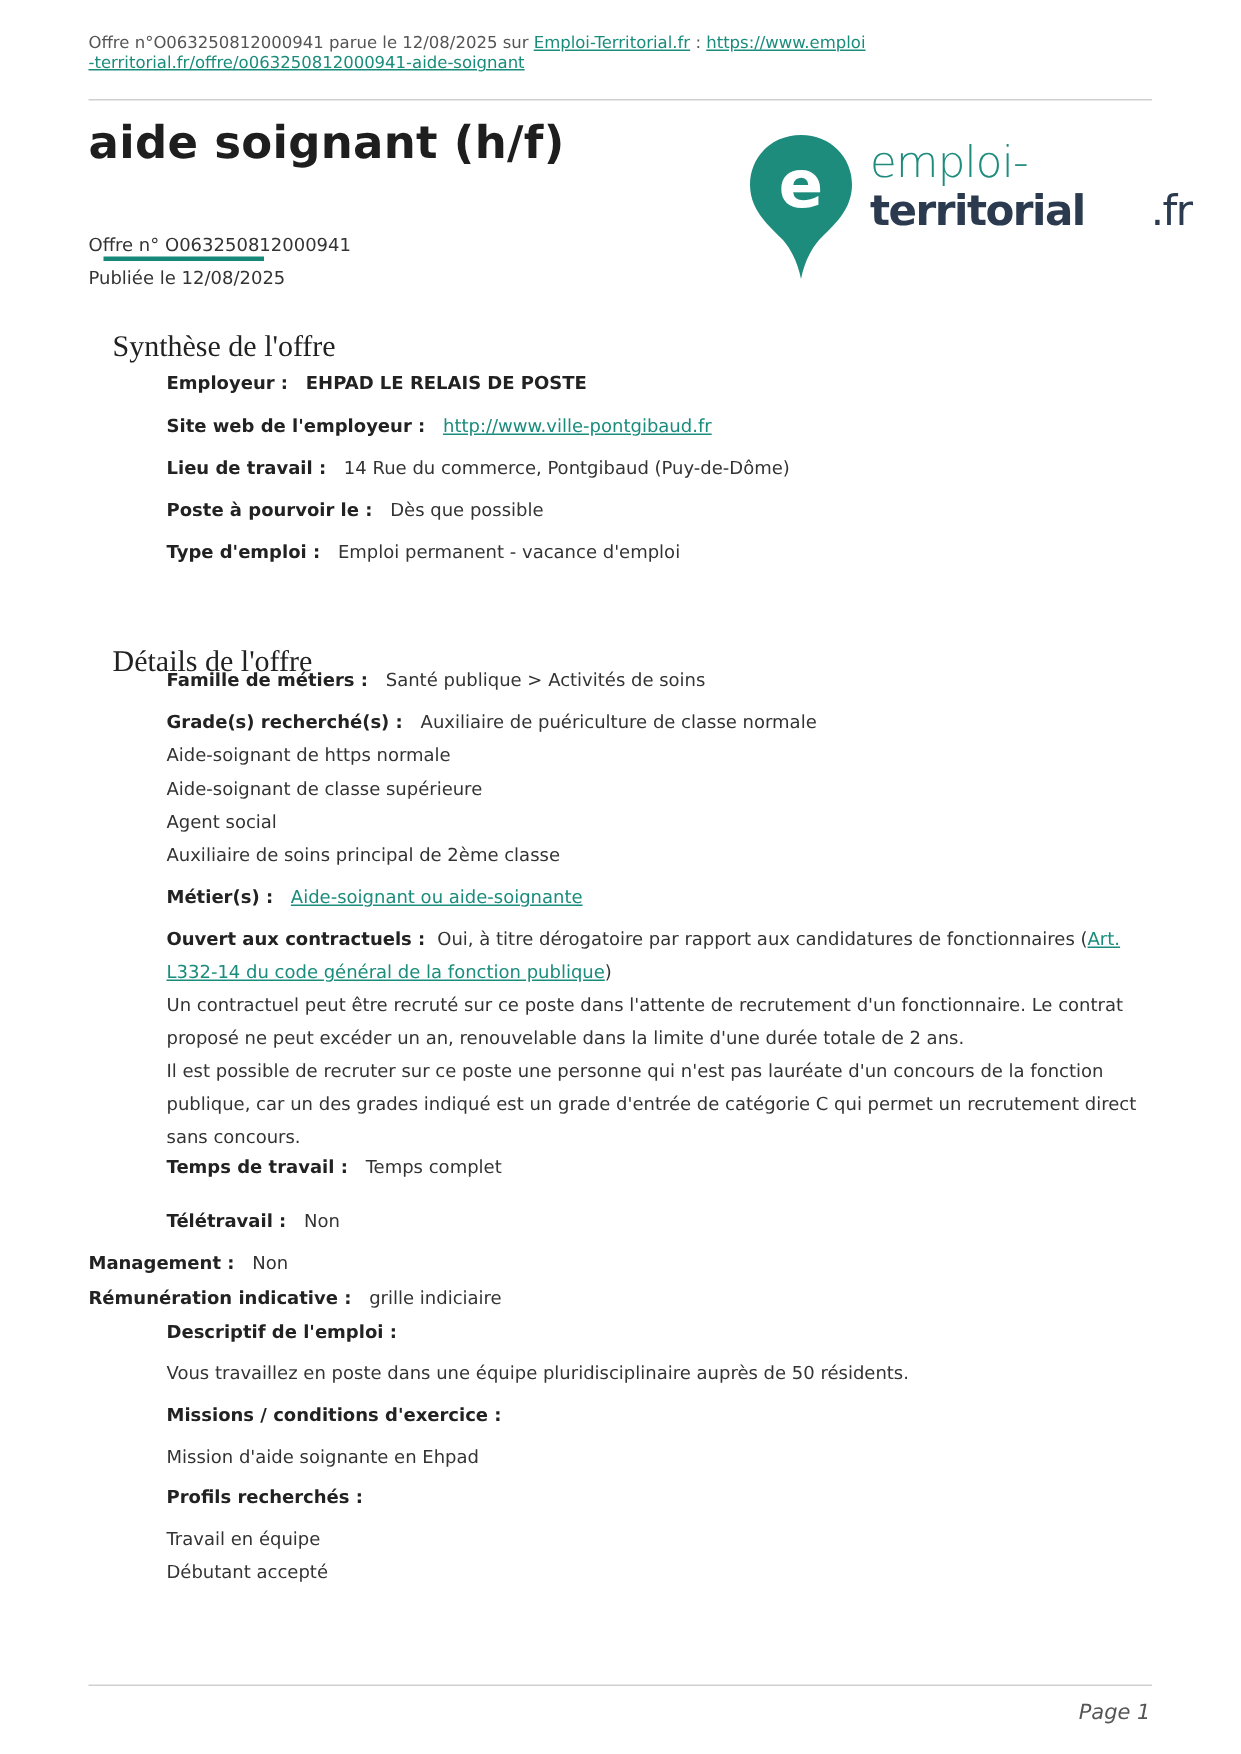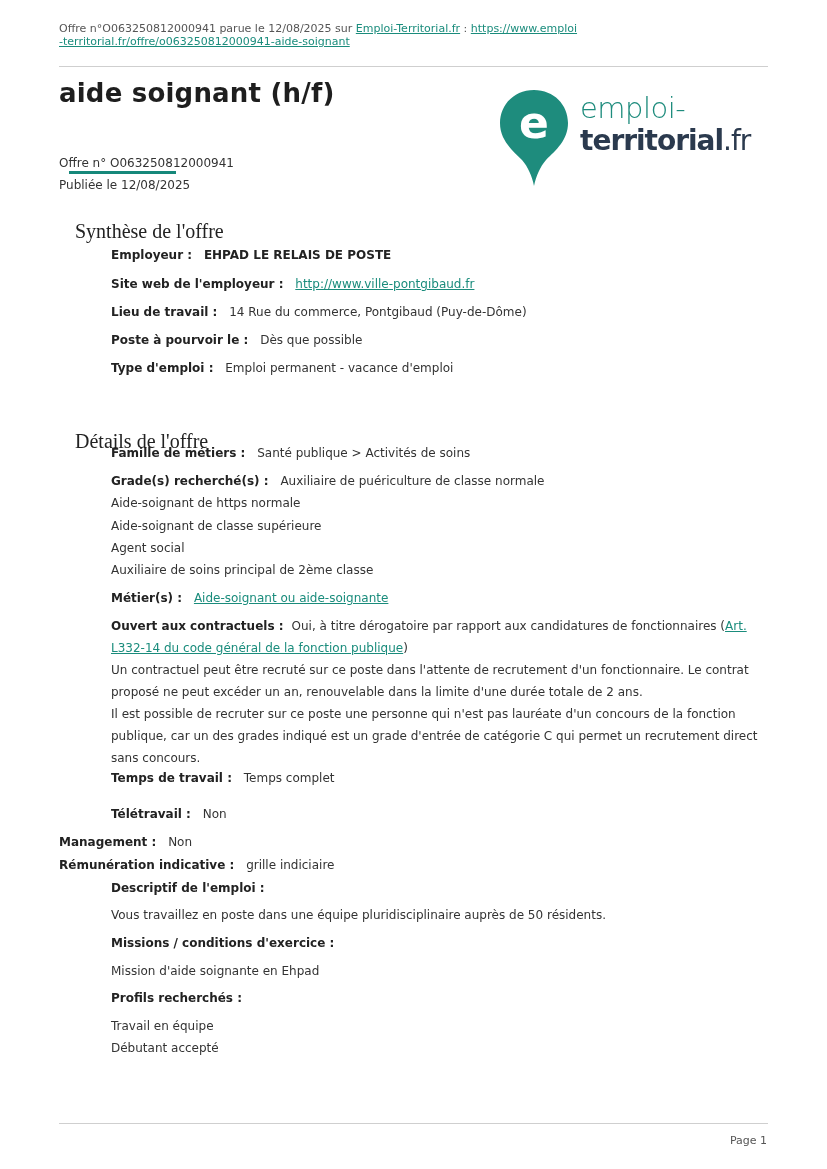--- a/index.html
+++ b/index.html
@@ -8,43 +8,43 @@
     font-family: "DejaVu Sans", sans-serif; color: #222222;
   }
   a { color: #1a8c7c; text-decoration: underline; }
   .top-note {
     position: absolute; left: 59px; top: 22px; width: 520px;
     font-size: 11px; line-height: 13px; color: #555555;
   }
   .top-rule { position: absolute; left: 59px; top: 66px; width: 709px; height: 1px; background: #cfcfcf; }
   .title {
     position: absolute; left: 59px; top: 78px; margin: 0;
-    font-size: 26px; font-weight: bold; color: #1e1e1e; letter-spacing: 0.2px;
+    font-size: 30px; font-weight: bold; color: #1e1e1e; letter-spacing: 0.2px;
   }
   .sub { position: absolute; left: 59px; font-size: 12px; color: #333333; margin-top: 34px; }
   .accent-bar { position: absolute; left: 69px; top: 171px; width: 107px; height: 3px; background: #16887a; }
 
   .logo { position: absolute; left: 498px; top: 88px; width: 260px; height: 100px; }
   .logo-text1 {
     position: absolute; left: 82px; top: 3px; font-size: 29px; color: #1e8c7d;
     font-family: "DejaVu Sans", sans-serif; font-weight: 300; letter-spacing: -0.5px;
   }
   .logo-text2 {
     position: absolute; left: 82px; top: 36px; font-size: 28px; color: #2b3a4e;
     font-weight: bold; letter-spacing: -1px;
   }
-  .logo-text2 .fr { font-weight: normal; color: #2b3a4e; }
+  .logo-text2 .fr { font-weight: normal; color: #2b3a4e; padding-left: 44px; }
 
   .h2 { position: absolute; left: 59px; margin: 16px; font-size: 20px; font-weight: normal; color: #222; font-family: Liberation Serif, serif; }
   .row { position: absolute; left: 111px; font-size: 12px; color: #333; white-space: nowrap; }
   .row.outdent { left: 59px; }
   .lbl { font-weight: bold; color: #222; margin-right: 8px; }
   .para { position: absolute; left: 111px; width: 656px; font-size: 12px; line-height: 22px; color: #333; }
   .bottom-rule { position: absolute; left: 59px; top: 1123px; width: 709px; height: 1px; background: #cfcfcf; }
-  .page-num { position: absolute; right: 60px; top: 1134px; font-size: 11px; color: #555; }
+  .page-num { position: absolute; right: 60px; top: 1134px; font-size: 14px; color: #555; font-style: italic; }
 </style>
 </head>
 <body>
 
 <div class="top-note">
   <span>Offre n°O063250812000941 parue le 12/08/2025 sur </span><a>Emploi-Territorial.fr</a><span> : </span><a style="word-break:break-all;">https://www.emploi-territorial.fr/offre/o063250812000941-aide-soignant</a>
 </div>
 <div class="top-rule"></div>
 
 <h1 class="title">aide soignant (h/f)</h1>

